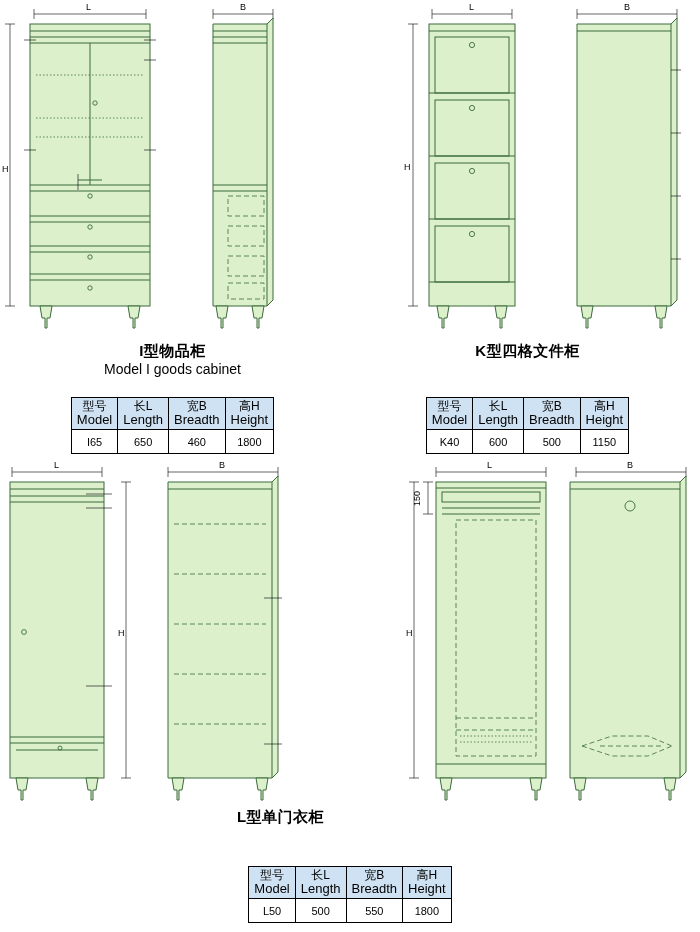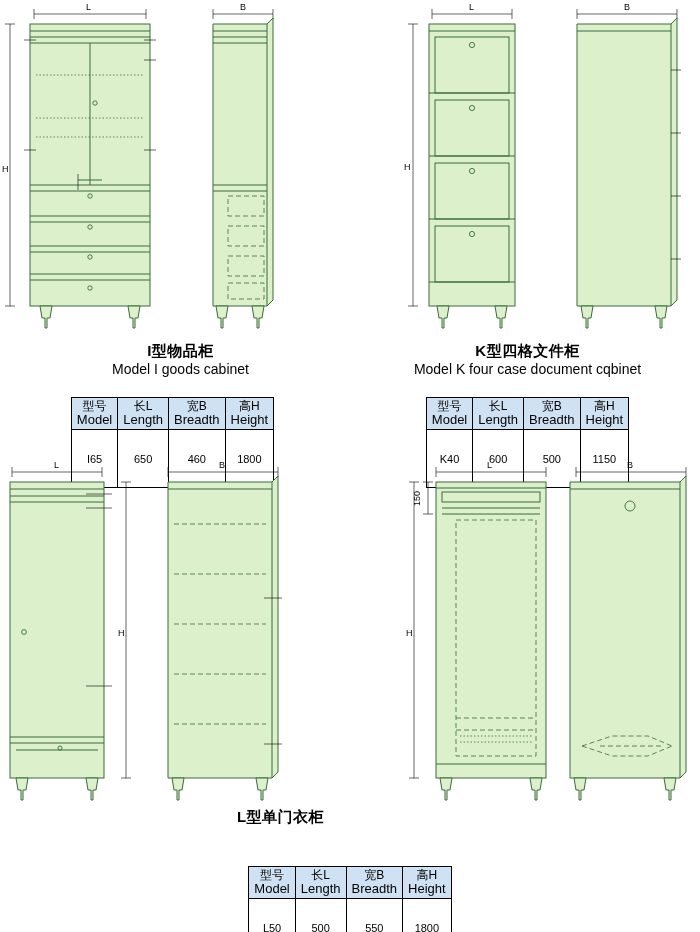--- a/index.html
+++ b/index.html
@@ -31,21 +31,21 @@
     font-size: 14px;
   }
   table.spec {
     border-collapse: collapse;
     font-size: 11px;
     text-align: center;
     margin: 0 auto;
   }
   table.spec td, table.spec th {
     border: 1px solid #000;
-    padding: 19px 4px;
+    padding: 2px 4px;
     font-weight: normal;
   }
   table.spec thead td {
     background: #cfe2f3;
     line-height: 1.1;
     padding: 2px 5px;
   }
   table.spec tbody td {
     background: #ffffff;
     height: 19px;
@@ -138,21 +138,21 @@
       <line class="cabline" x1="213" y1="185" x2="267" y2="185"></line>
       <line class="cabline" x1="213" y1="191" x2="267" y2="191"></line>
       <rect class="dash" x="228" y="196" width="36" height="20"></rect>
       <rect class="dash" x="228" y="226" width="36" height="20"></rect>
       <rect class="dash" x="228" y="256" width="36" height="20"></rect>
       <rect class="dash" x="228" y="283" width="36" height="16"></rect>
       <path class="leg" d="M216,306 L228,306 L226,318 L223,318 L223,328 L221,328 L221,318 L218,318 Z"></path>
       <path class="leg" d="M252,306 L264,306 L262,318 L259,318 L259,328 L257,328 L257,318 L254,318 Z"></path>
     </g>
   </svg>
-  <div class="caption" style="position:absolute; left:8px; top:342px; width:345px;">
+  <div class="caption" style="position:absolute; left:0; top:342px; width:345px;">
     <div class="cn">I型物品柜</div>
     <div class="en">Model I goods cabinet</div>
   </div>
 </div>
 
 <div class="panel" style="left:0; top:397px; width:345px;">
   <table class="spec">
     <thead>
       <tr>
         <td>
@@ -232,21 +232,20 @@
       <line class="dim" x1="316" y1="70" x2="326" y2="70"></line>
       <line class="dim" x1="316" y1="133" x2="326" y2="133"></line>
       <line class="dim" x1="316" y1="196" x2="326" y2="196"></line>
       <line class="dim" x1="316" y1="259" x2="326" y2="259"></line>
       <path class="leg" d="M226,306 L238,306 L236,318 L233,318 L233,328 L231,328 L231,318 L228,318 Z"></path>
       <path class="leg" d="M300,306 L312,306 L310,318 L307,318 L307,328 L305,328 L305,318 L302,318 Z"></path>
     </g>
   </svg>
   <div class="caption" style="position:absolute; left:0; top:342px; width:345px;text-align:center;">
     <div class="cn">K型四格文件柜</div>
-    <div class="en">Model K four case document cqbinet</div>
   </div>
 </div>
 
 <div class="panel" style="left:355px; top:397px; width:345px;">
   <table class="spec">
     <thead>
       <tr>
         <td>
           <span class="hdr-cn">型号</span>
           <span class="hdr-en">Model</span>

